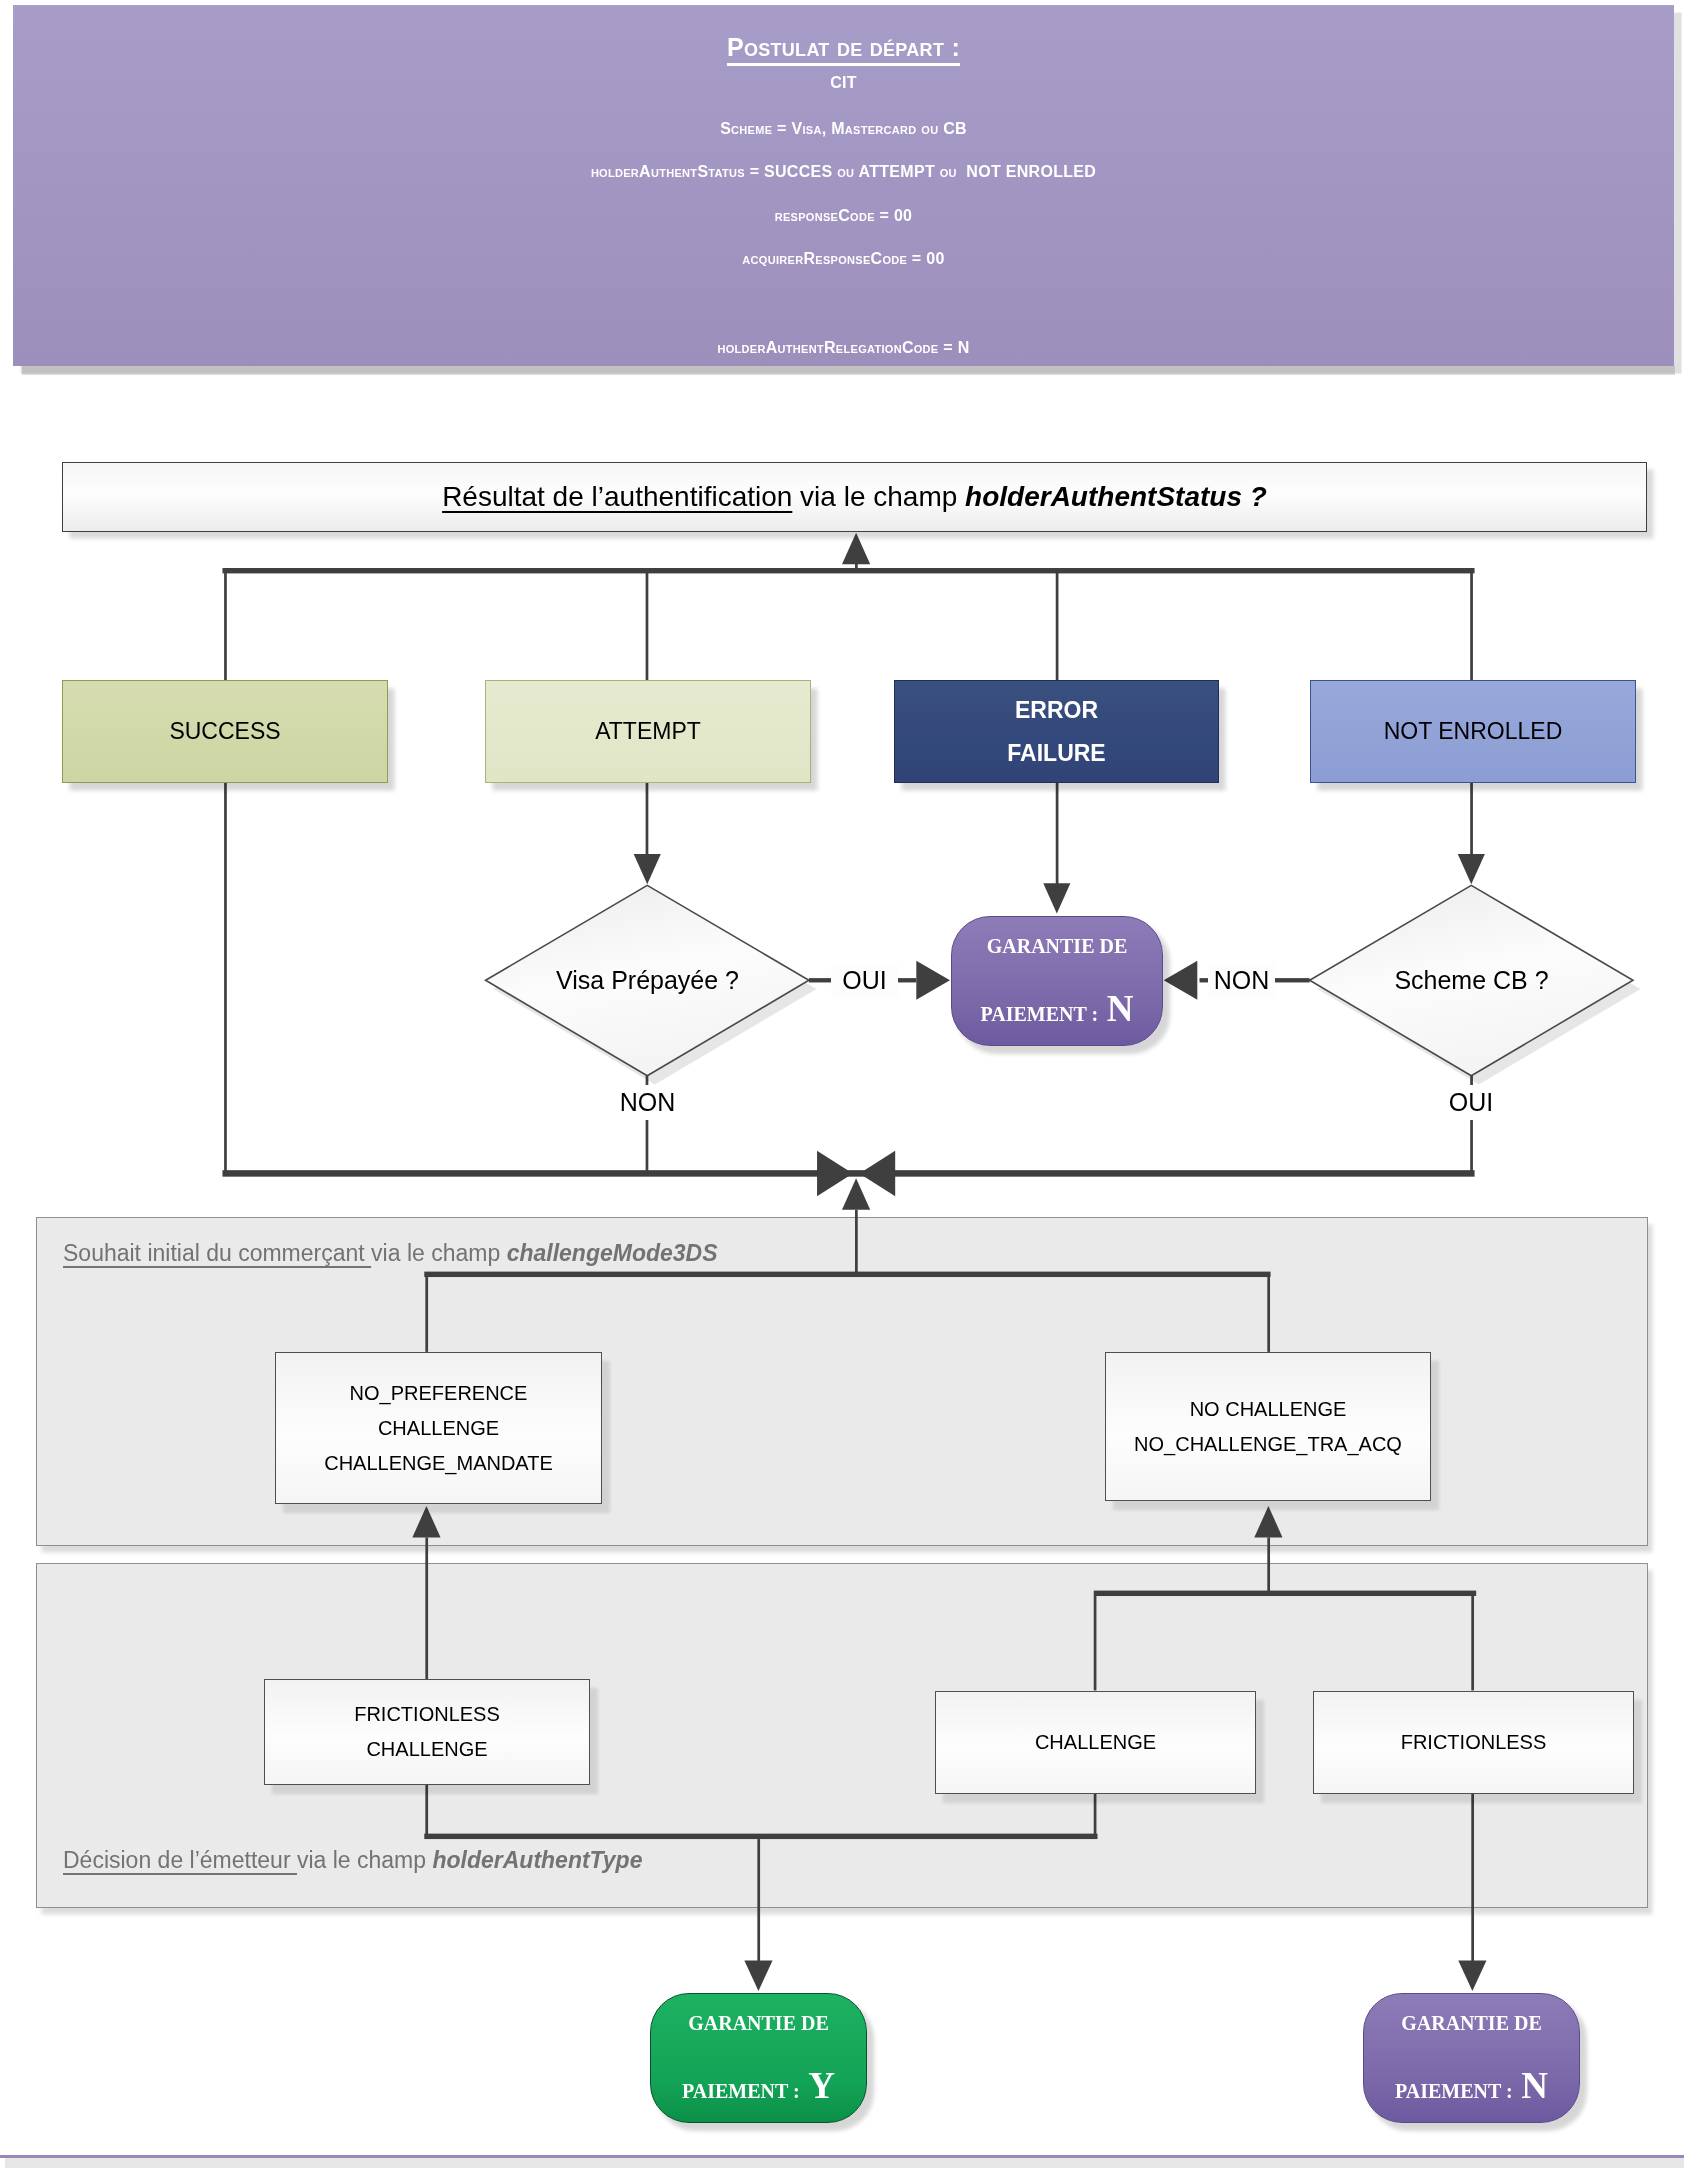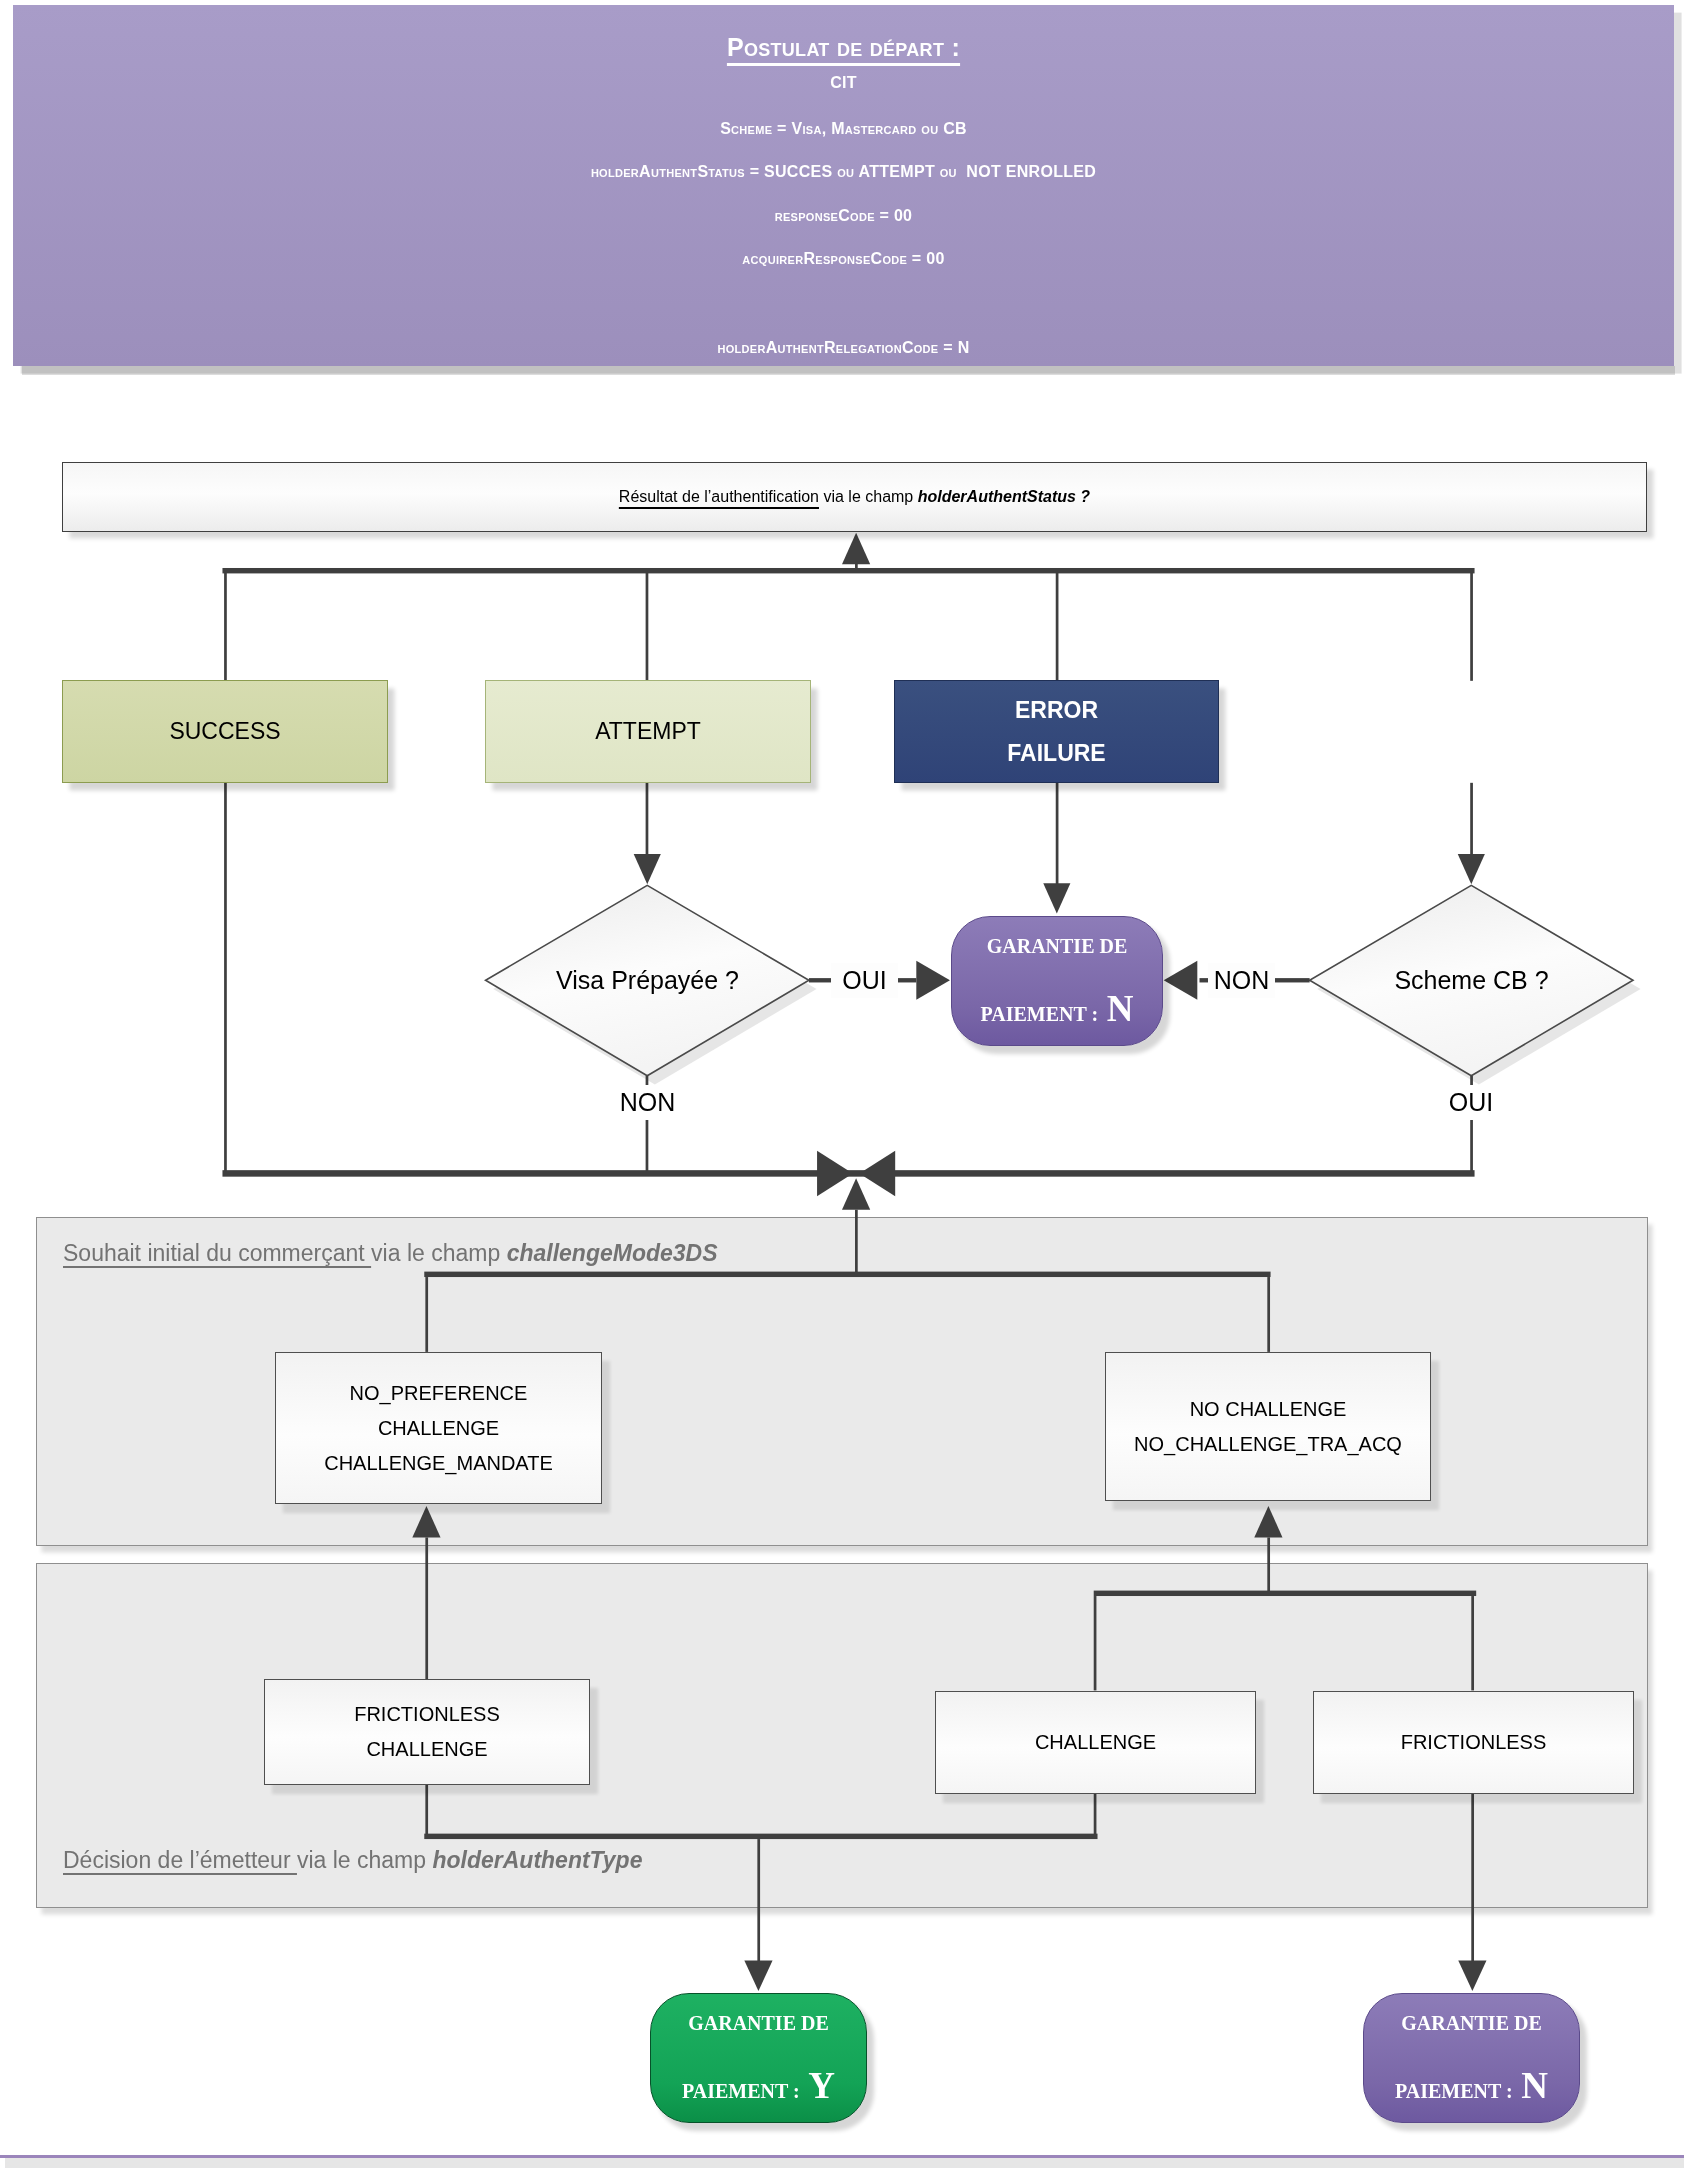--- a/index.html
+++ b/index.html
@@ -28,21 +28,21 @@
        color:#fff;font-weight:bold;font-variant:small-caps;z-index:2;}
   .hline{position:absolute;left:0;width:100%;text-align:center;font-size:16px;
          letter-spacing:0.3px;white-space:pre-wrap;}
   .hdr-title{font-size:25px;}
   .hdr-title .und{text-decoration:underline;text-decoration-thickness:2.7px;text-underline-offset:6.5px;}
 
   
   .node{border:1.6px solid;box-shadow:6.5px 7.6px 4.3px rgba(0,0,0,.16);z-index:10;}
   .qbox{left:62px;top:462px;width:1585px;height:70px;
         background:linear-gradient(180deg,#f6f6f6,#fdfdfd 45%,#ececec);
-        border:1.6px solid #3f3f3f;font-size:16px;color:#000;z-index:10;
+        border:1.6px solid #3f3f3f;font-size:28px;color:#000;z-index:10;
         box-shadow:6.5px 6.5px 4.3px rgba(0,0,0,.15);}
   .qbox .und{text-decoration:underline;text-decoration-thickness:2.2px;text-underline-offset:5.4px;}
   .fld{font-weight:bold;font-style:italic;}
 
   .sbox{top:680px;height:103px;font-size:23px;}
   .s-success{left:62px;width:326px;background:linear-gradient(180deg,#d6dcb0,var(--success-fill));border-color:var(--success-border);color:#000;}
   .s-attempt{left:485px;width:326px;background:linear-gradient(180deg,#e6ebd0,var(--attempt-fill));border-color:var(--attempt-border);color:#000;}
   .s-error{left:894px;width:325px;background:linear-gradient(180deg,#3a507f,var(--error-fill));border-color:var(--error-border);
            color:#fff;font-weight:bold;line-height:1.85;white-space:pre-line;}
   .s-notenrolled{left:1310px;width:326px;background:linear-gradient(180deg,#98a8da,var(--notenrolled-fill));border-color:var(--notenrolled-border);color:#000;}
@@ -197,20 +197,21 @@
   <div class="abs ctr qbox">
     <div>
       <span class="und">Résultat de l’authentification</span><span> via le champ </span><span class="fld">holderAuthentStatus ?</span>
     </div>
   </div>
 
   <div class="abs ctr node sbox s-success">SUCCESS</div>
   <div class="abs ctr node sbox s-attempt">ATTEMPT</div>
   <div class="abs ctr node sbox s-error">ERROR
 FAILURE</div>
+  <div class="abs ctr node sbox s-notenrolled">NOT ENROLLED</div>
 
   <div class="abs ctr diamond-label" style="left:512px;top:961px;width:271px;height:38px;">Visa Prépayée ?</div>
   <div class="abs ctr diamond-label" style="left:1336px;top:961px;width:271px;height:38px;">Scheme CB ?</div>
 
   <div class="abs ctr node gnode g-mid">
     <div>GARANTIE DE</div>
     <div class="l2">
       <span>PAIEMENT :</span>
       <span class="bigval">N</span>
     </div>

